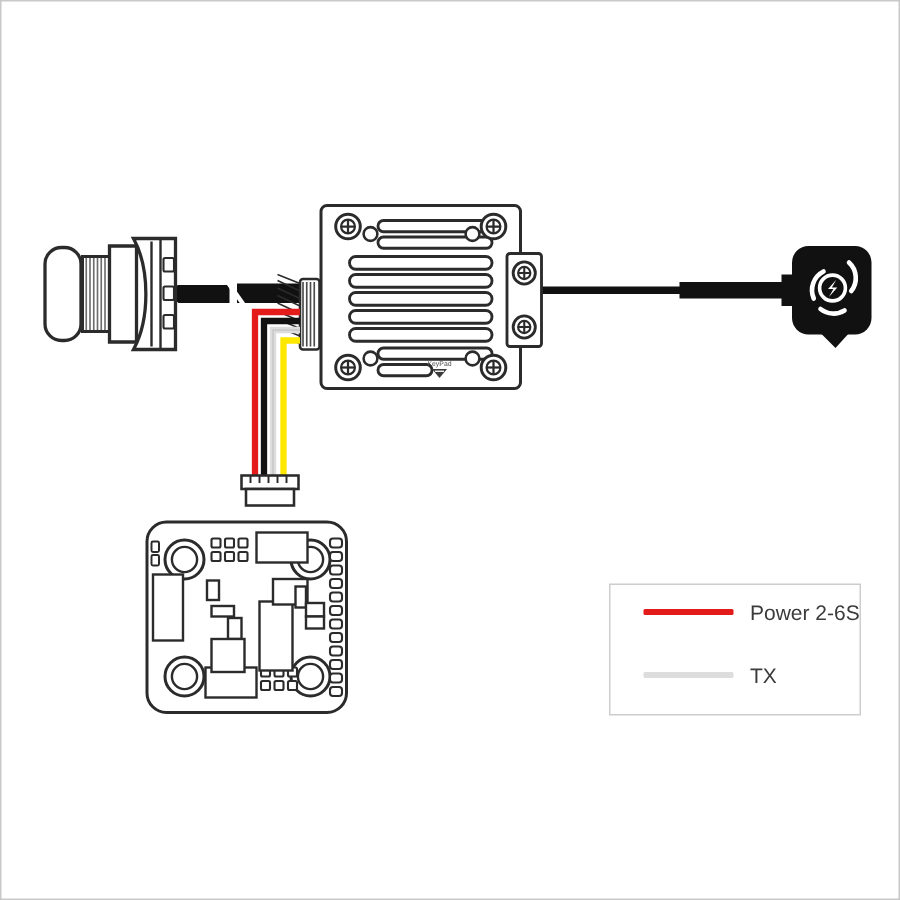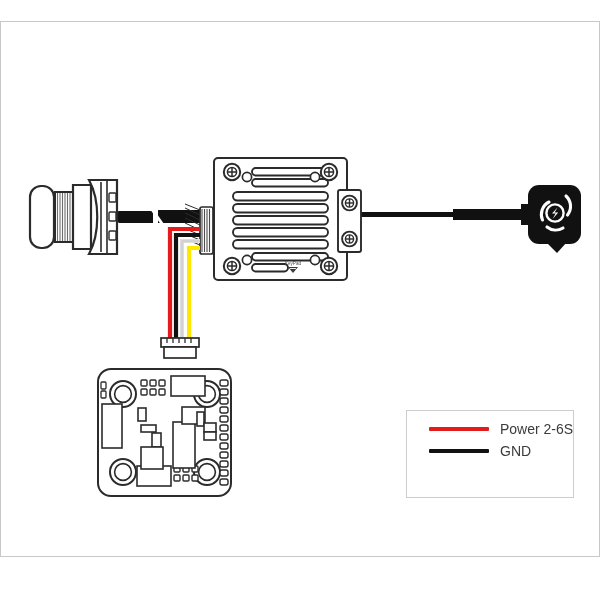--- a/index.html
+++ b/index.html
@@ -3,27 +3,26 @@
 <meta charset="utf-8">
 <style>
   html, body {
     margin: 0;
     padding: 0;
     background: #ffffff;
   }
   #canvas {
     position: relative;
     width: 600px;
-    height: 536px;
+    height: 600px;
     background: #ffffff;
     border: 1px solid #c8c8c8;
     box-sizing: border-box;
     overflow: hidden;
     font-family: "Liberation Sans", sans-serif;
-    margin-top: 21px;
   }
   #diagram-svg {
     position: absolute;
     left: 0;
     top: 0;
     width: 600px;
     height: 600px;
   }
   #legend-box {
     position: absolute;
@@ -313,19 +312,19 @@
       </g>
     </g>
 
   </svg>
 
   <div id="legend-box">
     <div class="legend-row" style="top:7px">
       <span class="legend-swatch" style="background:#e31b1b"></span>
       <span class="legend-label">Power 2-6S</span>
     </div>
-    <div class="legend-row" style="top:29px">
-      <span class="legend-swatch" style="background:#111111"></span>
-      <span class="legend-label">GND</span>
+    <div class="legend-row" style="top:49px">
+      <span class="legend-swatch" style="background:#dddddd"></span>
+      <span class="legend-label">TX</span>
     </div>
   </div>
 
 </div>
 
 </body></html>

